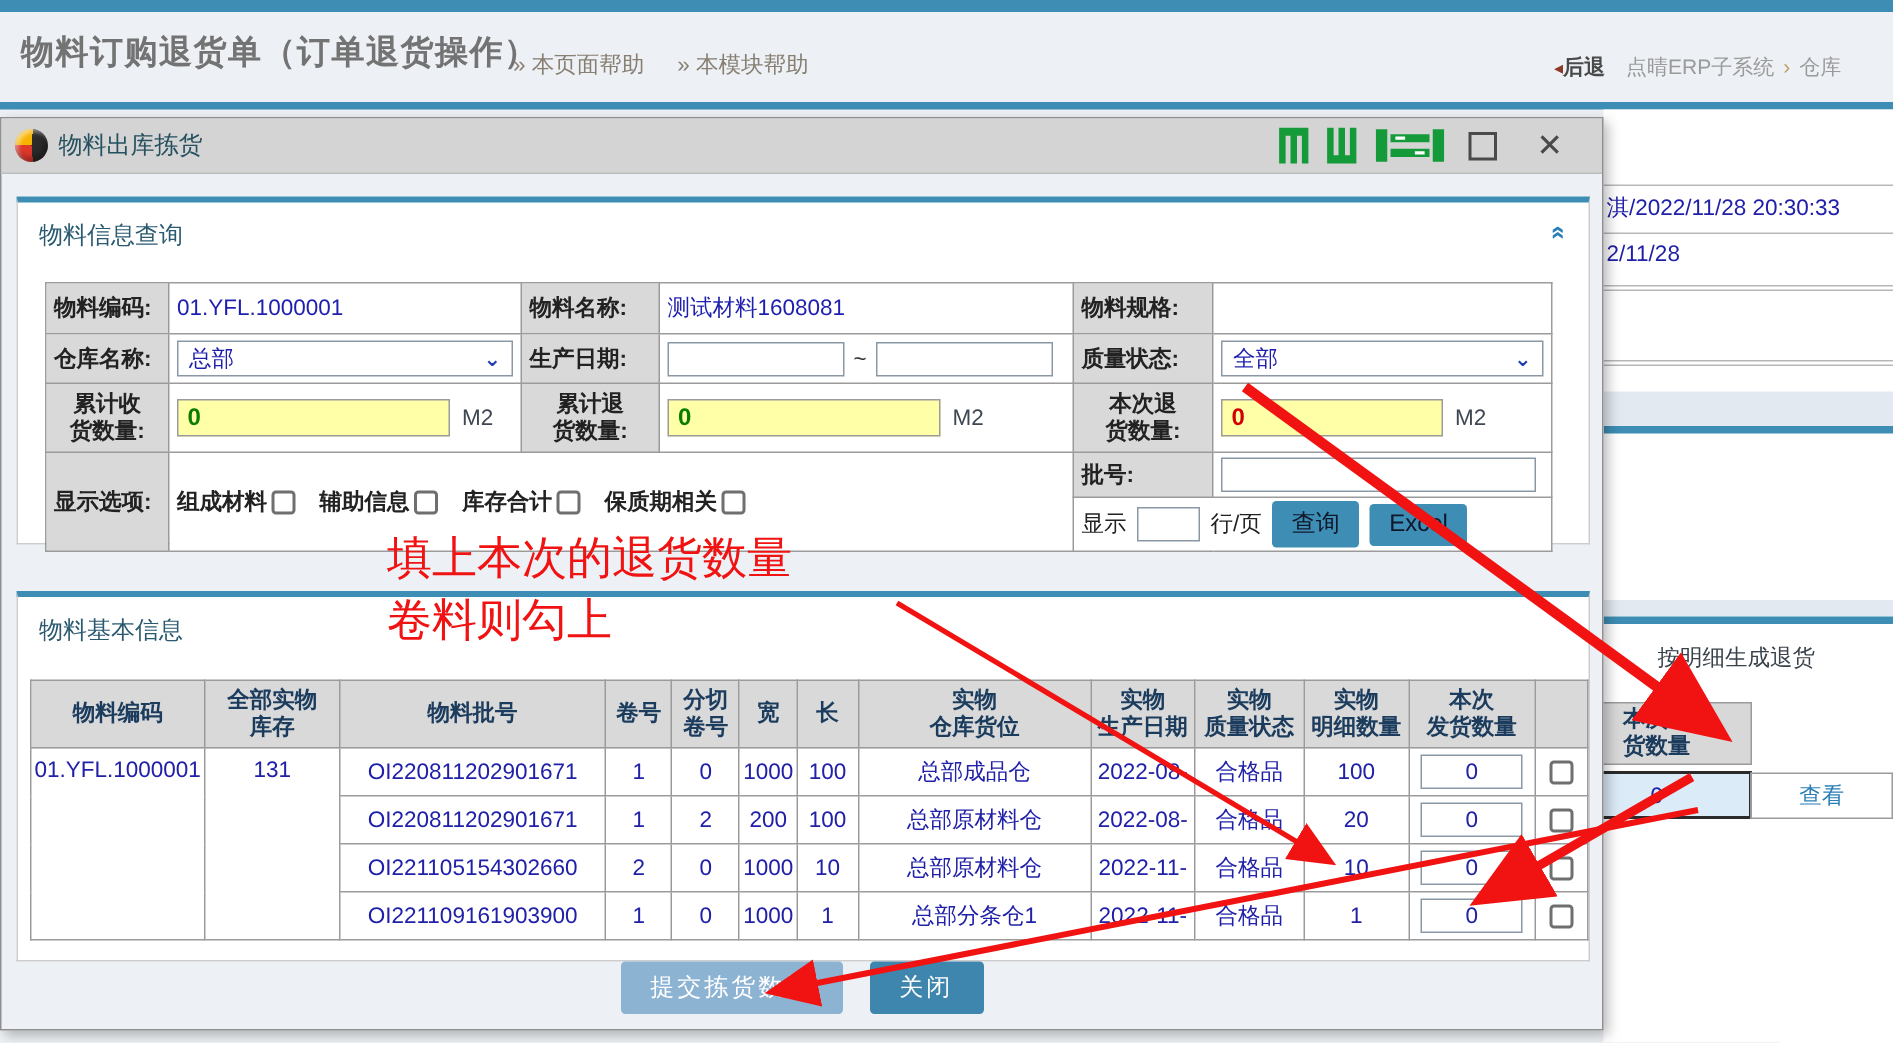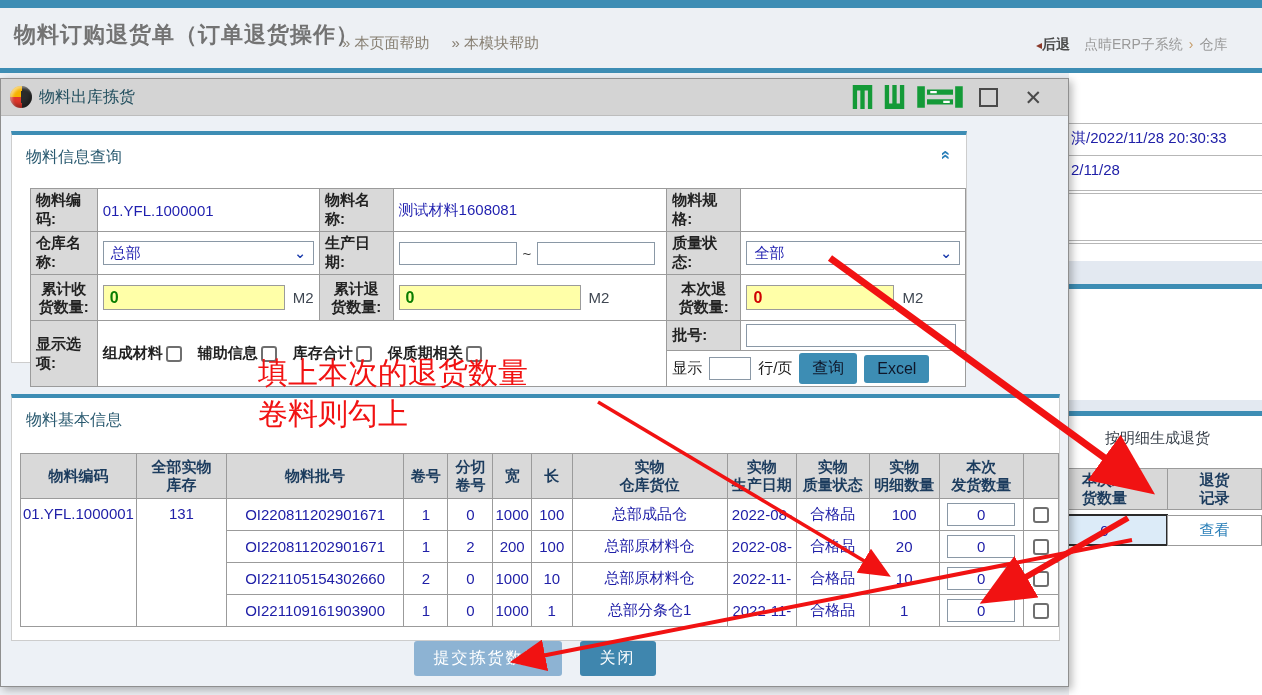--- a/index.html
+++ b/index.html
@@ -41,21 +41,21 @@
             background:conic-gradient(from -90deg,#f6b300 0 95deg,#2b2b2b 95deg 265deg,#e0372b 265deg 360deg);
             box-shadow:inset -2px -3px 4px rgba(0,0,0,.35), inset 2px 2px 3px rgba(255,255,255,.5); }
   .mtitle { position:absolute; left:38px; top:8px; font-size:16px; color:#24505f; }
   .wincontrols { position:absolute; right:26px; top:5px; display:flex; align-items:center; }
   .gico { margin-right:5px; cursor:pointer; }
   .gico.wide { margin-left:4px; margin-right:0; }
   .maxbtn { width:19px; height:19px; border:2px solid #4a4a4a; margin-left:16px; cursor:pointer; background:transparent; }
   .closebtn { font-size:21px; color:#4a4a4a; margin-left:26px; cursor:pointer; line-height:19px; }
 
   .panel { position:absolute; left:10px; background:#fff; border:1px solid #cdcdcd; border-top:4px solid #3d8db4; }
-  .panel1 { top:52px; width:956px; height:232px; }
+  .panel1 { top:52px; width:1049px; height:232px; }
   .panel2 { top:315px; width:1049px; height:247px; }
   .ptitle { position:absolute; left:14px; top:12px; font-size:16px; color:#2a5a70; }
   .collapse { position:absolute; right:16px; top:10px; color:#2a7fb8; font-size:17px; font-weight:bold;
               transform:rotate(90deg); cursor:pointer; }
 
   table.form { position:absolute; left:18px; top:53px; border-collapse:collapse; table-layout:fixed; font-size:15px; }
   table.form td { border:1px solid #9b9b9b; padding:2px 5px; overflow:hidden; }
   td.lbl { background:#d9d9d9; color:#222; font-weight:bold; text-align:left; }
   td.lblc { background:#d9d9d9; color:#222; font-weight:bold; text-align:center; white-space:pre-line; line-height:18px; }
   td.val { background:#fff; color:#1f1faf; }
@@ -117,22 +117,20 @@
   <div class="bgline" style="top:120px"></div>
   <div class="bgline" style="top:167px"></div>
   <div class="bgline" style="top:170px"></div>
   <div class="bgband" style="top:188px;height:23px"></div>
   <div class="bgteal" style="top:211px"></div>
   <div class="bgband" style="top:327px;height:11px"></div>
   <div class="bgteal" style="top:338px"></div>
   <div class="bghint">按明细生成退货</div>
   <div class="bgth" style="left:-28px;width:127px">本次退
 货数量</div>
-  <div class="bgth" style="left:98px;width:95px">退货
-记录</div>
   <div class="bgqtycell" style="left:-28px;width:127px">0</div>
   <div class="bgviewcell" style="left:98px;width:95px">查看</div>
 </div>
 
 <div class="modal">
   <div class="mtitlebar">
     <div class="sphere"></div>
     <div class="mtitle">物料出库拣货</div>
     <div class="wincontrols">
       <svg class="gico" width="27" height="26" viewBox="0 0 24 24">

